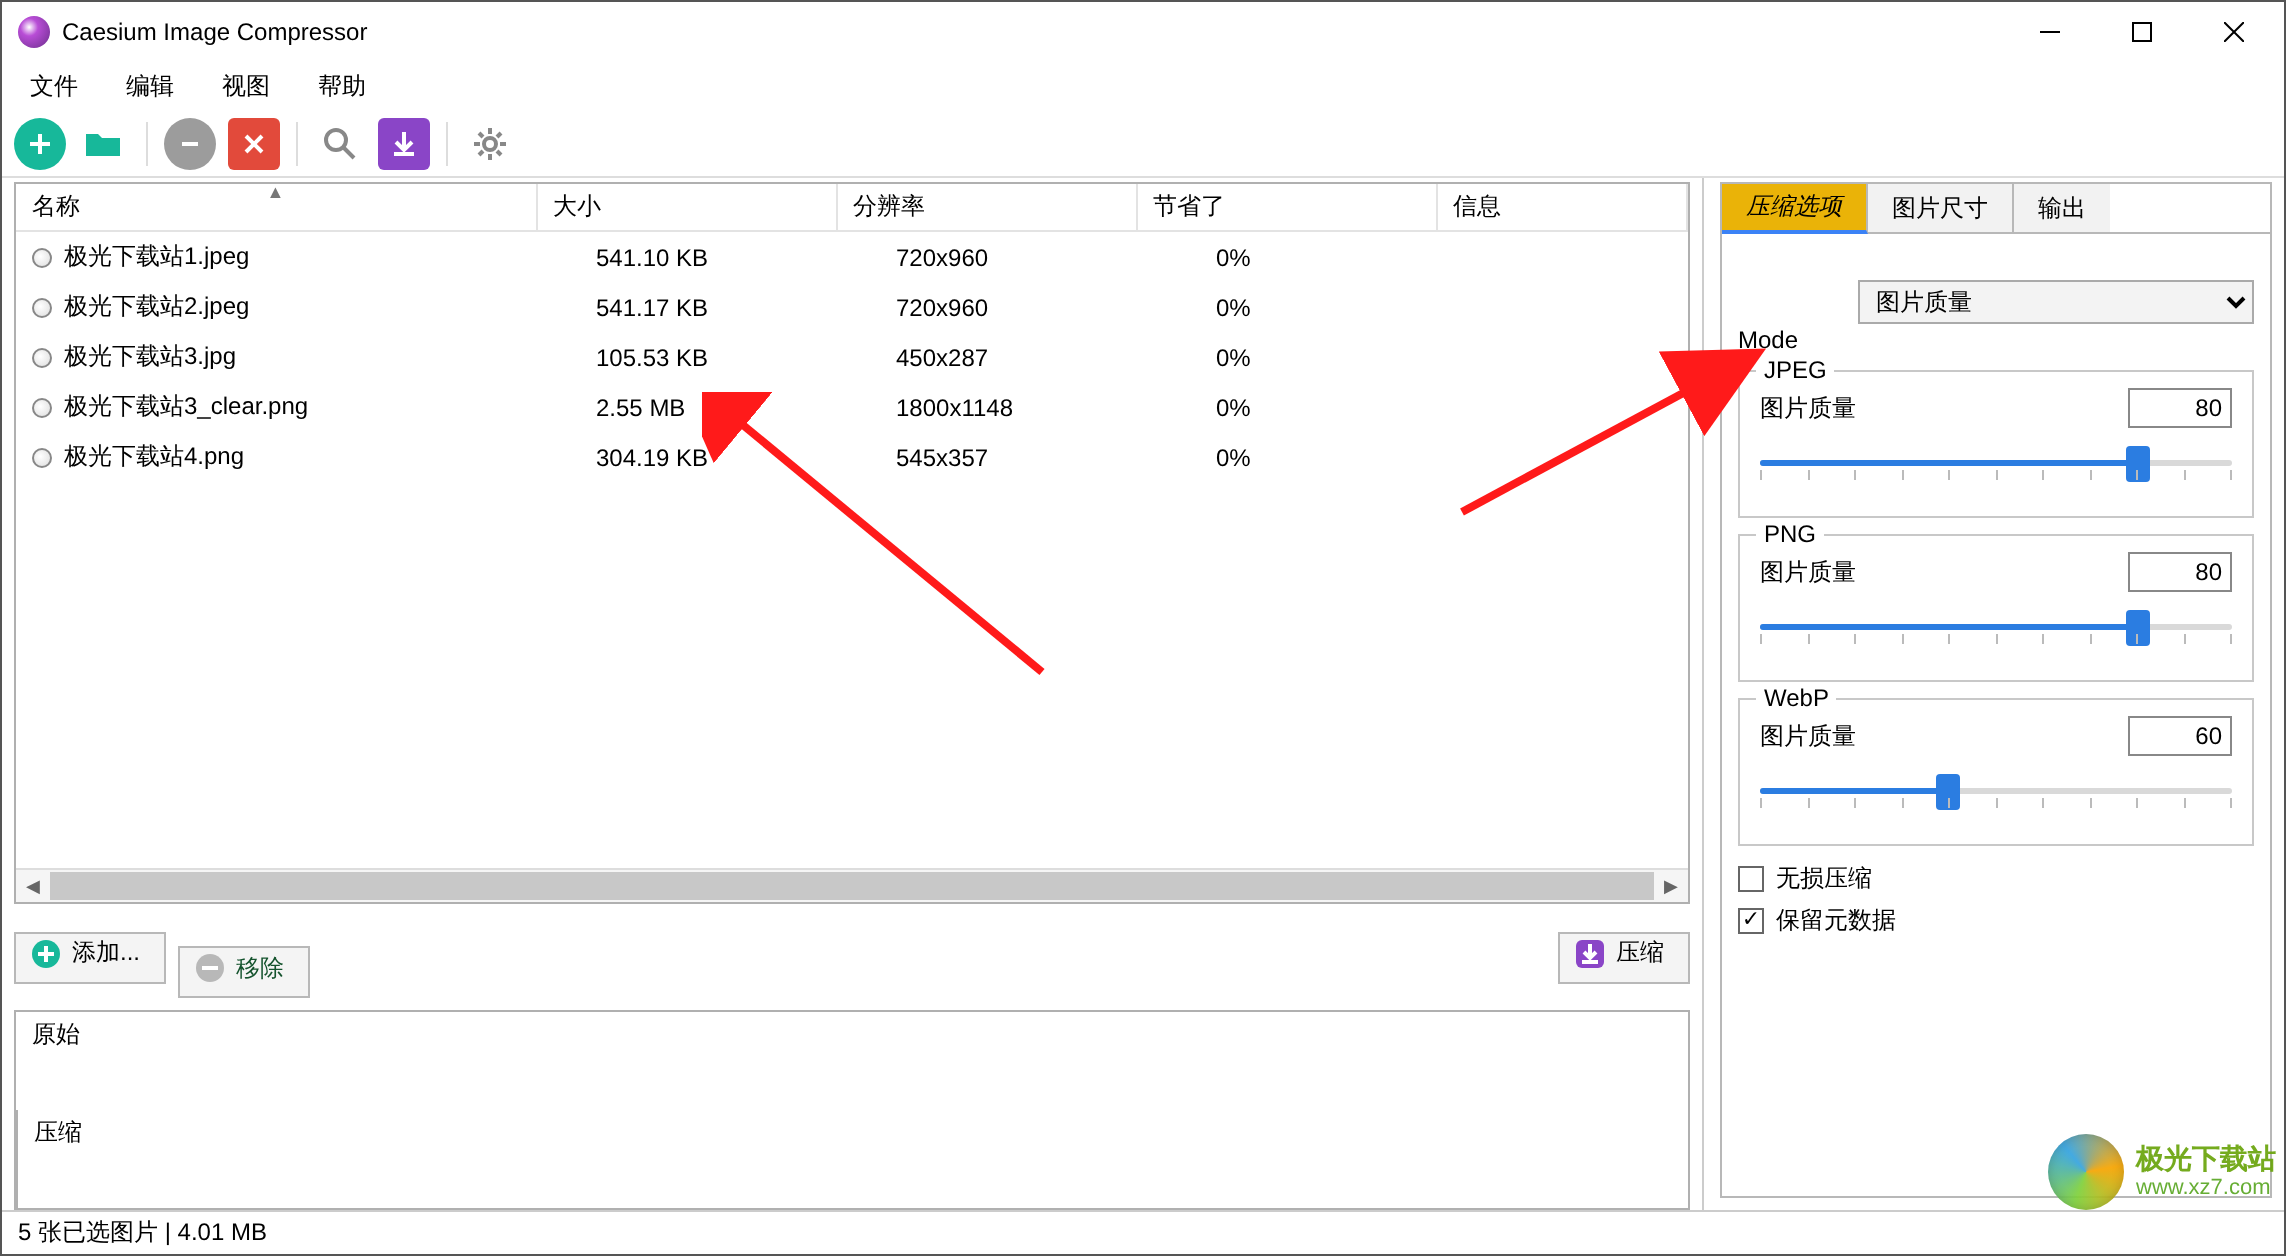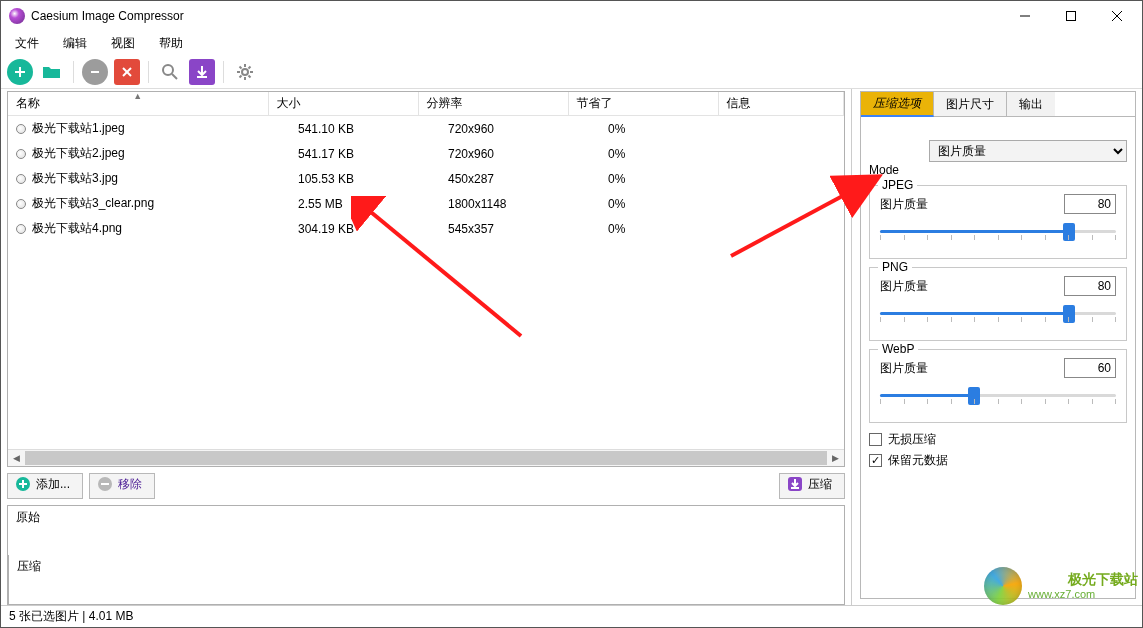--- a/index.html
+++ b/index.html
@@ -36,21 +36,21 @@
 .row-icon { display:inline-block; width:10px; height:10px; border:1px solid #888; border-radius:50%; margin-right:6px; vertical-align:middle; background:radial-gradient(circle at 40% 40%, #fff, #ddd);}
 .table-body { flex:1; overflow:auto; }
 .hscroll { height:17px; border-top:1px solid #ddd; background:#f5f5f5; position:relative;}
 .hscroll .thumb { position:absolute; left:17px; right:17px; top:1px; bottom:1px; background:#c8c8c8;}
 .hscroll .arr { position:absolute; top:0; bottom:0; width:17px; display:flex; align-items:center; justify-content:center; color:#666; font-size:9px;}
 .hscroll .arr.l{left:0;} .hscroll .arr.r{right:0;}
 
 .left-buttons { display: flex; padding: 2px 6px 6px 6px; gap: 6px; align-items: center; }
 .pbtn { height: 26px; padding: 0 12px 4px 8px; display: flex; align-items: center; gap: 6px; border: 1px solid #b8b8b8; background: #f4f4f4; font-size: 12px; }
 .pbtn .ico { width:14px; height:14px; display:flex; align-items:center; justify-content:center; border-radius:50%;}
-.pbtn:disabled, .pbtn.disabled { color:#4c1d95; }
+.pbtn:disabled, .pbtn.disabled { color:#14532d;margin-top:15px; }
 .spacer { flex:1; }
 
 
 .preview-row { height: 100px; display:flex; border:1px solid #b0b0b0; margin:0 6px 0 6px;flex-direction:column;}
 .preview-box { flex:1; display:flex; flex-direction:column; }
 .preview-box + .preview-box { border-left:1px solid #b0b0b0;}
 .preview-head { padding:3px 8px; font-size:12px;}
 
 
 .side { width: 290px; padding: 0 6px 6px 8px; display:flex; flex-direction:column; }
@@ -81,21 +81,21 @@
 
 .statusbar { height: 22px; border-top:1px solid #ccc; display:flex; align-items:center; padding:0 8px; font-size:12px;}
 
 
 .arrow-svg { position:absolute; pointer-events:none; }
 
 
 .watermark { position:absolute; right:4px; bottom:22px; display:flex; align-items:center; gap:6px; opacity:0.92; pointer-events:none;}
 .watermark .sphere { width:38px; height:38px; border-radius:50%; background: conic-gradient(from 200deg, #7fd13b, #34a3e0, #f7a400, #7fd13b); box-shadow: inset 0 0 6px rgba(0,0,0,.2);}
 .watermark .txt { display:flex; flex-direction:column; line-height:1.1;}
-.watermark .txt .t1 { color:#6aa40c; font-weight:bold; font-size:14px;margin-left:40px;}
+.watermark .txt .t1 { color:#6aa40c; font-weight:bold; font-size:14px;}
 .watermark .txt .t2 { color:#5aa723; font-size:11px;}
 </style>
 </head>
 <body>
 
 <div class="window">
 
   <div class="titlebar">
     <div class="app-icon"></div>
     <div class="titlebar-title">Caesium Image Compressor</div>

